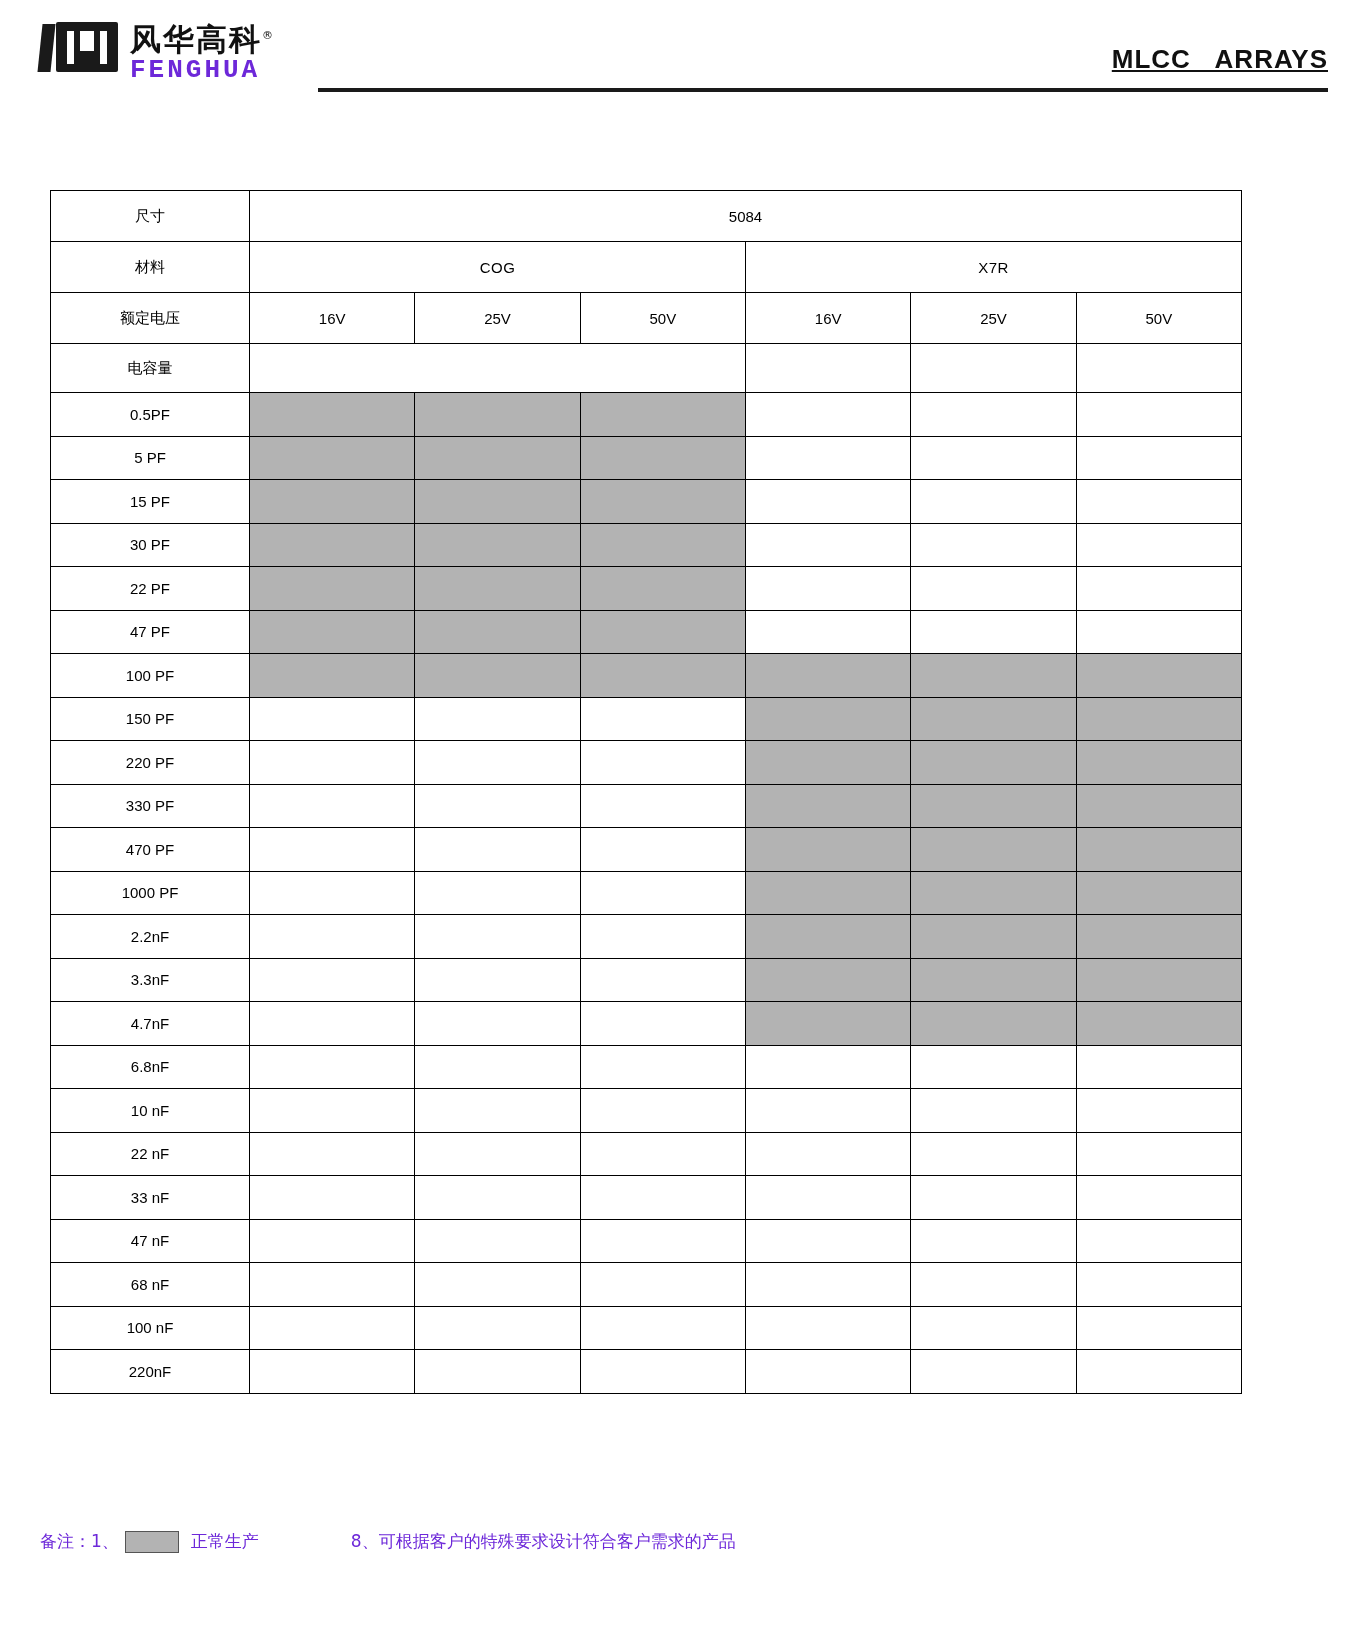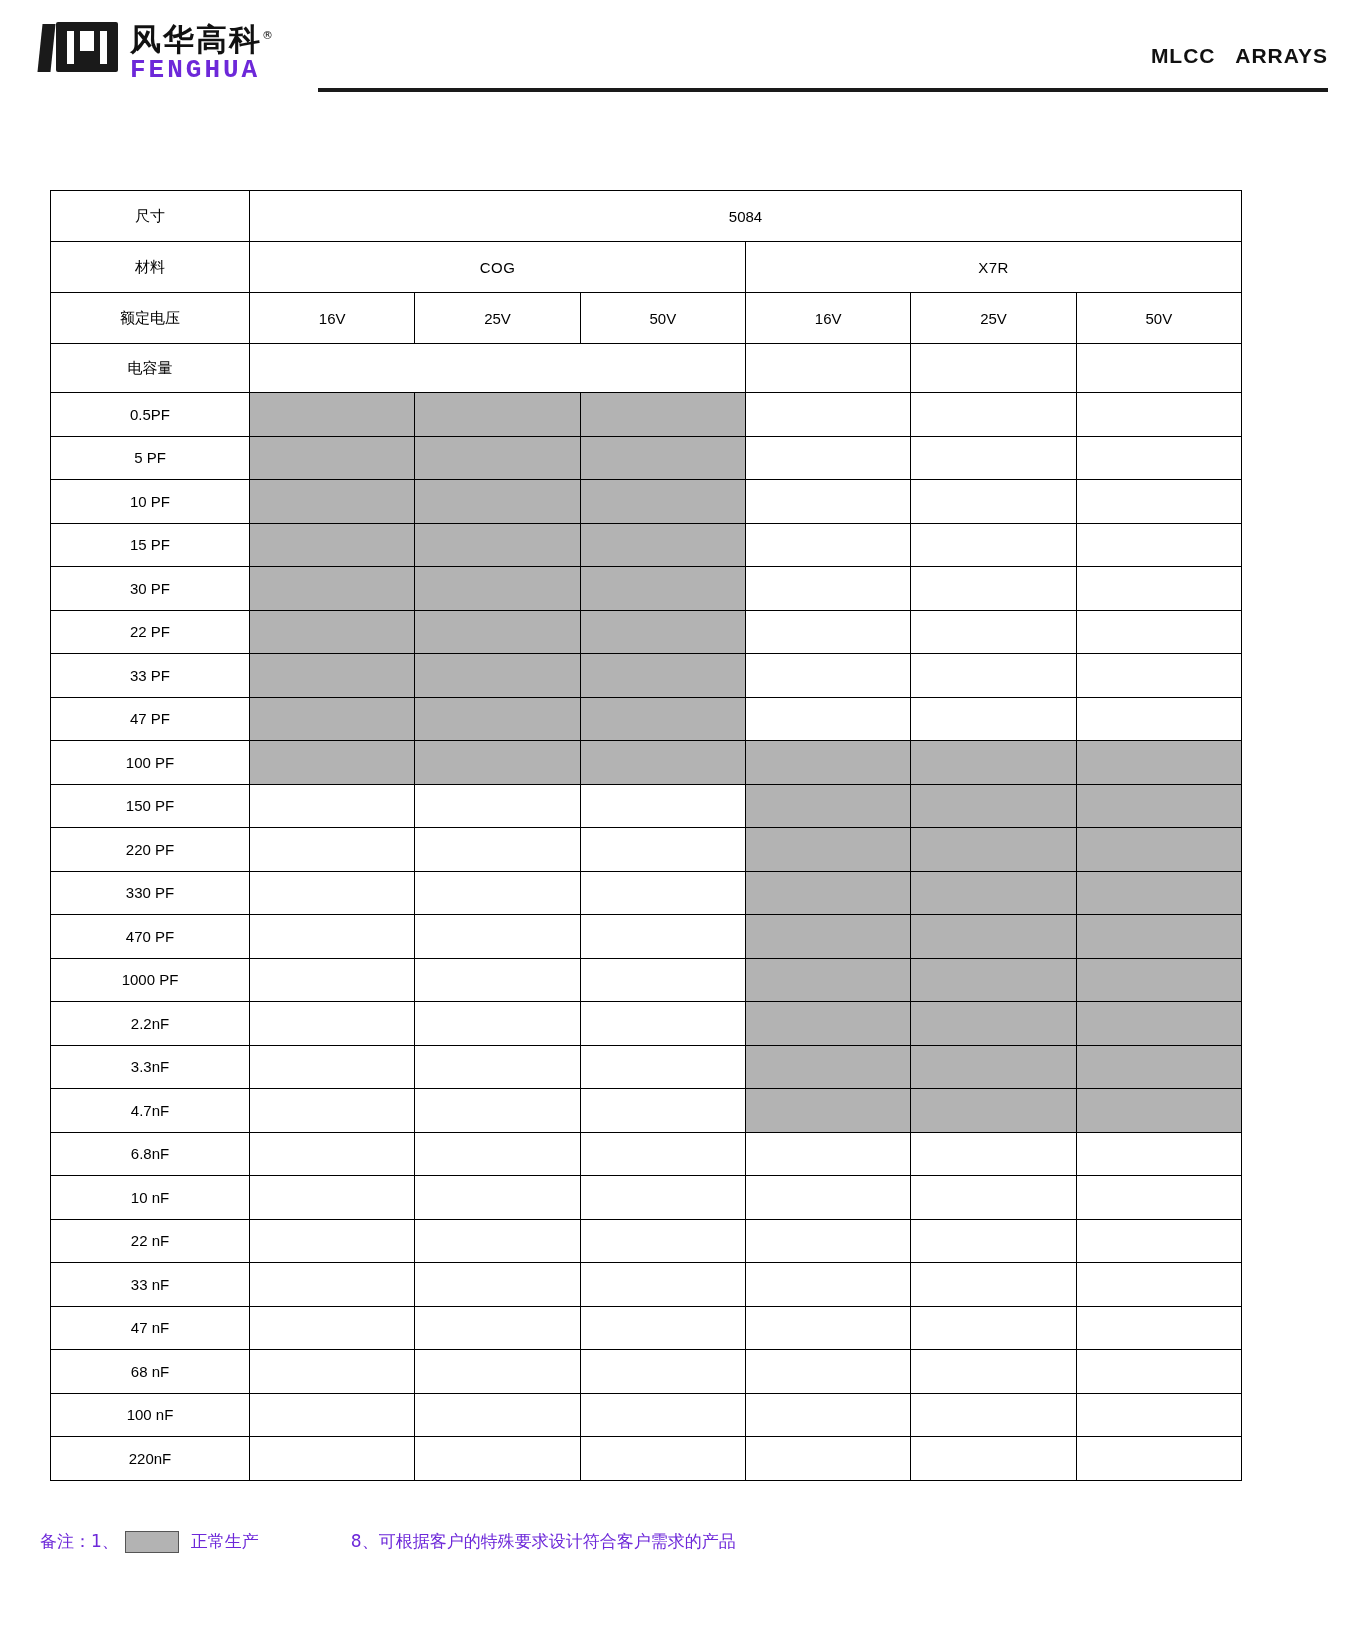--- a/index.html
+++ b/index.html
@@ -110,25 +110,26 @@
     left: 280px;
     top: 70px;
     width: 1010px;
     height: 4px;
     background: #1a1a1a;
   }
   .header-title {
     position: absolute;
     right: 0;
     top: 26px;
-    font-size: 21px;
+    font-size: 26px;
     font-weight: 700;
     letter-spacing: 1px;
     color: #111111;
     white-space: pre;
+    text-decoration: underline;
   }
 
   
   .table-wrap {
     position: absolute;
     left: 50px;
     top: 190px;
     width: 1192px;
   }
   table.spec {
@@ -263,57 +264,39 @@
           <tr>
             <td class="label-col cap-label">5 PF</td>
             <td class="data-col filled"></td>
             <td class="data-col filled"></td>
             <td class="data-col filled"></td>
             <td class="data-col"></td>
             <td class="data-col"></td>
             <td class="data-col"></td>
           </tr>
           <tr>
-            <td class="label-col cap-label">10 PF</td>
-            <td class="data-col filled"></td>
-            <td class="data-col filled"></td>
-            <td class="data-col filled"></td>
-            <td class="data-col"></td>
-            <td class="data-col"></td>
-            <td class="data-col"></td>
-          </tr>
-          <tr>
             <td class="label-col cap-label">15 PF</td>
             <td class="data-col filled"></td>
             <td class="data-col filled"></td>
             <td class="data-col filled"></td>
             <td class="data-col"></td>
             <td class="data-col"></td>
             <td class="data-col"></td>
           </tr>
           <tr>
             <td class="label-col cap-label">30 PF</td>
             <td class="data-col filled"></td>
             <td class="data-col filled"></td>
             <td class="data-col filled"></td>
             <td class="data-col"></td>
             <td class="data-col"></td>
             <td class="data-col"></td>
           </tr>
           <tr>
             <td class="label-col cap-label">22 PF</td>
-            <td class="data-col filled"></td>
-            <td class="data-col filled"></td>
-            <td class="data-col filled"></td>
-            <td class="data-col"></td>
-            <td class="data-col"></td>
-            <td class="data-col"></td>
-          </tr>
-          <tr>
-            <td class="label-col cap-label">33 PF</td>
             <td class="data-col filled"></td>
             <td class="data-col filled"></td>
             <td class="data-col filled"></td>
             <td class="data-col"></td>
             <td class="data-col"></td>
             <td class="data-col"></td>
           </tr>
           <tr>
             <td class="label-col cap-label">47 PF</td>
             <td class="data-col filled"></td>

